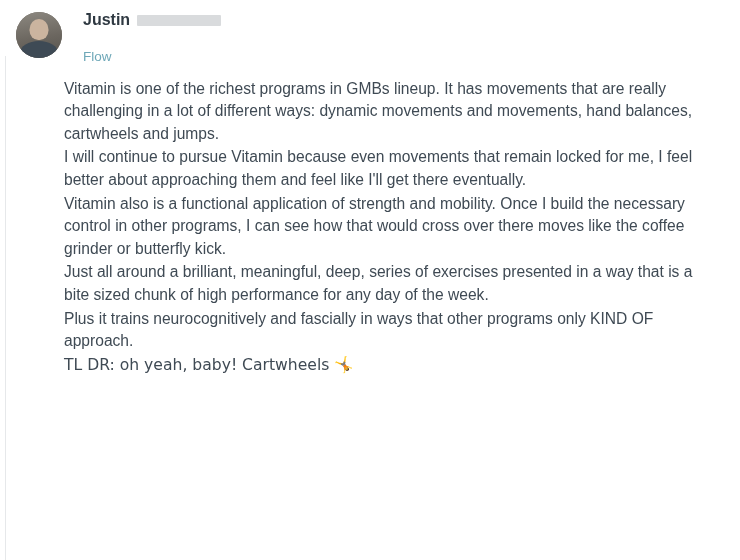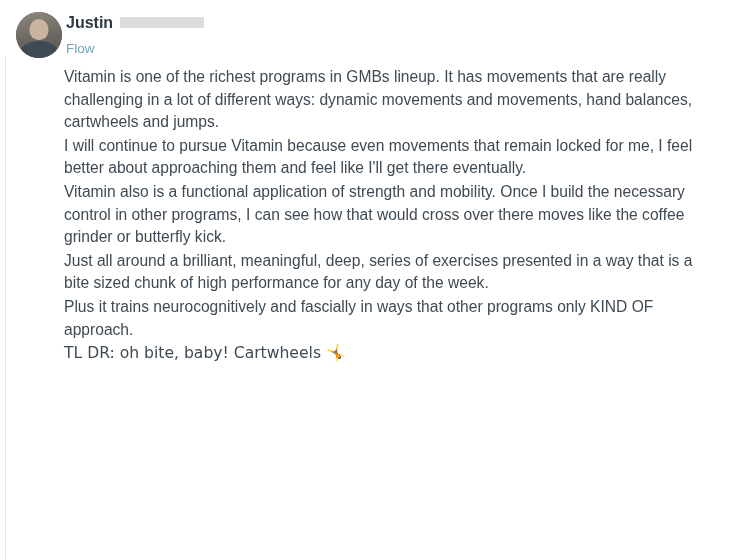--- a/index.html
+++ b/index.html
@@ -28,22 +28,22 @@
     position: absolute;
     left: 5px;
     top: 56px;
     width: 1px;
     height: 504px;
     background: #e6e8ea;
   }
 
   .header {
     display: flex;
-    align-items: center;
-    gap: 4px;
+    align-items: flex-start;
+    gap: 21px;
     padding-left: 0px;
   }
 
   .avatar {
     flex: 0 0 auto;
     width: 46px;
     height: 46px;
     border-radius: 50%;
     background: #6f6a63;
     position: relative;
@@ -98,28 +98,28 @@
 
   .redaction {
     display: inline-block;
     width: 84px;
     height: 11px;
     background: #d9dbdd;
     border-radius: 1px;
   }
 
   .role {
-    margin-top: 11px;
+    margin-top: 22px;
     font-size: 13.5px;
     color: #6fa8b8;
     line-height: 1;
   }
 
   .body-copy {
-    margin-top: 8px;
+    margin-top: 14px;
     padding-left: 52px;
     padding-right: 30px;
   }
 
   .para {
     font-size: 15.6px;
     line-height: 1.45;
     color: #3f4a54;
     margin: 0 0 1px 0;
   }
@@ -149,16 +149,16 @@
       <div class="role">Flow</div>
     </div>
   </div>
 
   <div class="body-copy">
     <p class="para">Vitamin is one of the richest programs in GMBs lineup. It has movements that are really challenging in a lot of different ways: dynamic movements and movements, hand balances, cartwheels and jumps.</p>
     <p class="para">I will continue to pursue Vitamin because even movements that remain locked for me, I feel better about approaching them and feel like I'll get there eventually.</p>
     <p class="para">Vitamin also is a functional application of strength and mobility. Once I build the necessary control in other programs, I can see how that would cross over there moves like the coffee grinder or butterfly kick.</p>
     <p class="para">Just all around a brilliant, meaningful, deep, series of exercises presented in a way that is a bite sized chunk of high performance for any day of the week.</p>
     <p class="para">Plus it trains neurocognitively and fascially in ways that other programs only KIND OF approach.</p>
-    <p class="para emoji">TL DR: oh bite, baby! Cartwheels 🤸</p>
+    <p class="para emoji">TL DR: oh yeah, baby! Cartwheels 🤸</p>
   </div>
 
 </div>
 
 </body></html>

